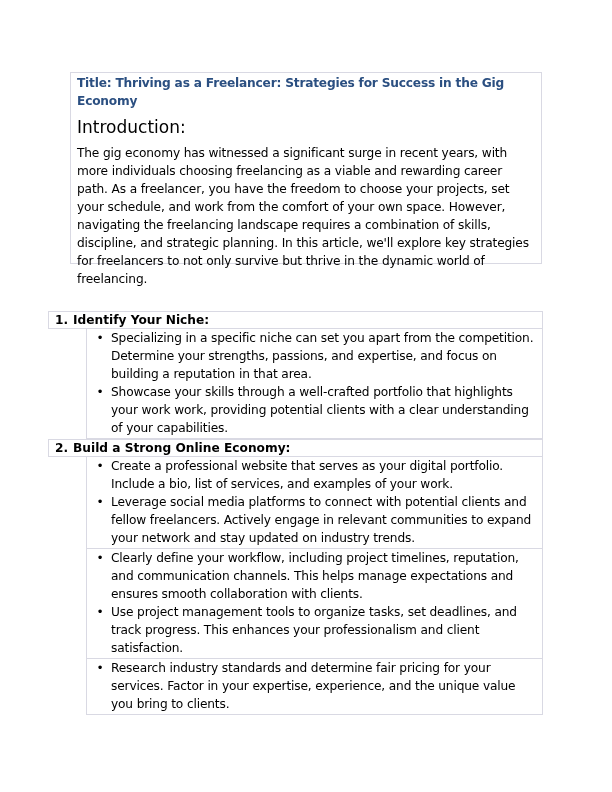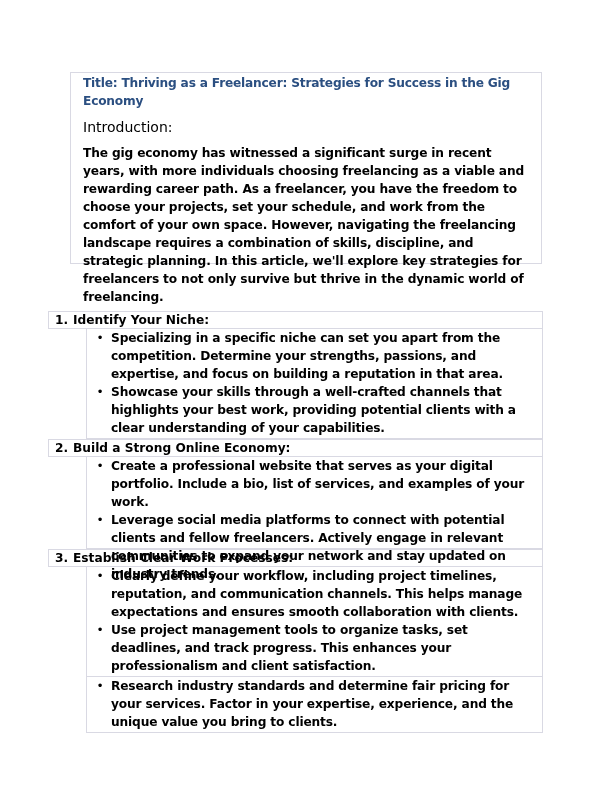--- a/index.html
+++ b/index.html
@@ -1,31 +1,31 @@
 <!DOCTYPE html>
 <html><head>
 <meta charset="utf-8">
 <style>
   html, body { margin: 0; padding: 0; background: #ffffff; }
   body { width: 612px; height: 792px; position: relative; overflow: hidden;
          font-family: "DejaVu Sans", sans-serif; color: #000; }
   .intro-box { position: absolute; left: 70px; top: 72px; width: 472px; height: 192px;
-               border: 1px solid #d9d9e3; box-sizing: border-box; padding: 1px 12px; }
+               border: 1px solid #d9d9e3; box-sizing: border-box; padding: 1px 6px; }
   .title { color: #2b4f81; font-weight: bold; font-size: 12.2px; line-height: 18px; margin: 0; letter-spacing: -0.2px; }
-  .intro-label { font-size: 14px; line-height: 18px; margin: 8px 0 0 0; }
-  .intro-text { font-size: 12.2px; line-height: 18px; margin: 8px 0 0 0; letter-spacing: -0.15px; font-weight: bold; }
+  .intro-label { font-size: 17px; line-height: 18px; margin: 8px 0 0 0; }
+  .intro-text { font-size: 12.2px; line-height: 18px; margin: 8px 0 0 0; letter-spacing: -0.15px; }
   .list { position: absolute; left: 48px; top: 279px; width: 495px; margin-top: 32px; }
   .heading-row { border: 1px solid #d9d9e3; height: 18px; box-sizing: border-box;
                  font-size: 12.2px; line-height: 16px; font-weight: bold; padding-left: 6px; white-space: nowrap; }
   .heading-row .num { display: inline-block; width: 18px; }
   .bullets { margin-left: 38px; border-left: 1px solid #d9d9e3; border-right: 1px solid #d9d9e3;
              border-bottom: 1px solid #d9d9e3; box-sizing: border-box; padding: 0 0 0 0; }
   .bullet { display: flex; font-size: 12.2px; line-height: 18px; letter-spacing: -0.15px; }
   .bullet .dot { width: 22px; flex: 0 0 22px; text-align: center; padding-left: 2px; }
-  .bullet .btxt { flex: 1; padding-right: 3px; font-weight: bold; }
+  .bullet .btxt { flex: 1; padding-right: 3px; }
 </style>
 </head>
 <body>
 
 <div class="intro-box">
   <p class="title">Title: Thriving as a Freelancer: Strategies for Success in the Gig Economy</p>
   <p class="intro-label">Introduction:</p>
   <p class="intro-text">The gig economy has witnessed a significant surge in recent years, with more individuals choosing freelancing as a viable and rewarding career path. As a freelancer, you have the freedom to choose your projects, set your schedule, and work from the comfort of your own space. However, navigating the freelancing landscape requires a combination of skills, discipline, and strategic planning. In this article, we'll explore key strategies for freelancers to not only survive but thrive in the dynamic world of freelancing.</p>
 </div>
 
@@ -34,41 +34,38 @@
   <div class="heading-row">
     <span class="num">1.</span><span>Identify Your Niche:</span>
   </div>
   <div class="bullets" style="height:110px;">
     <div class="bullet">
       <span class="dot">•</span>
       <span class="btxt">Specializing in a specific niche can set you apart from the competition. Determine your strengths, passions, and expertise, and focus on building a reputation in that area.</span>
     </div>
     <div class="bullet">
       <span class="dot">•</span>
-      <span class="btxt">Showcase your skills through a well-crafted channels that highlights your best work, providing potential clients with a clear understanding of your capabilities.</span>
+      <span class="btxt">Showcase your skills through a well-crafted portfolio that highlights your work work, providing potential clients with a clear understanding of your capabilities.</span>
     </div>
   </div>
 
   <div class="heading-row">
     <span class="num">2.</span><span>Build a Strong Online Economy:</span>
   </div>
   <div class="bullets" style="height:92px;">
     <div class="bullet">
       <span class="dot">•</span>
       <span class="btxt">Create a professional website that serves as your digital portfolio. Include a bio, list of services, and examples of your work.</span>
     </div>
     <div class="bullet">
       <span class="dot">•</span>
       <span class="btxt">Leverage social media platforms to connect with potential clients and fellow freelancers. Actively engage in relevant communities to expand your network and stay updated on industry trends.</span>
     </div>
   </div>
 
-  <div class="heading-row">
-    <span class="num">3.</span><span>Establish Clear Work Processes:</span>
-  </div>
   <div class="bullets" style="height:110px;">
     <div class="bullet">
       <span class="dot">•</span>
       <span class="btxt">Clearly define your workflow, including project timelines, reputation, and communication channels. This helps manage expectations and ensures smooth collaboration with clients.</span>
     </div>
     <div class="bullet">
       <span class="dot">•</span>
       <span class="btxt">Use project management tools to organize tasks, set deadlines, and track progress. This enhances your professionalism and client satisfaction.</span>
     </div>
   </div>

